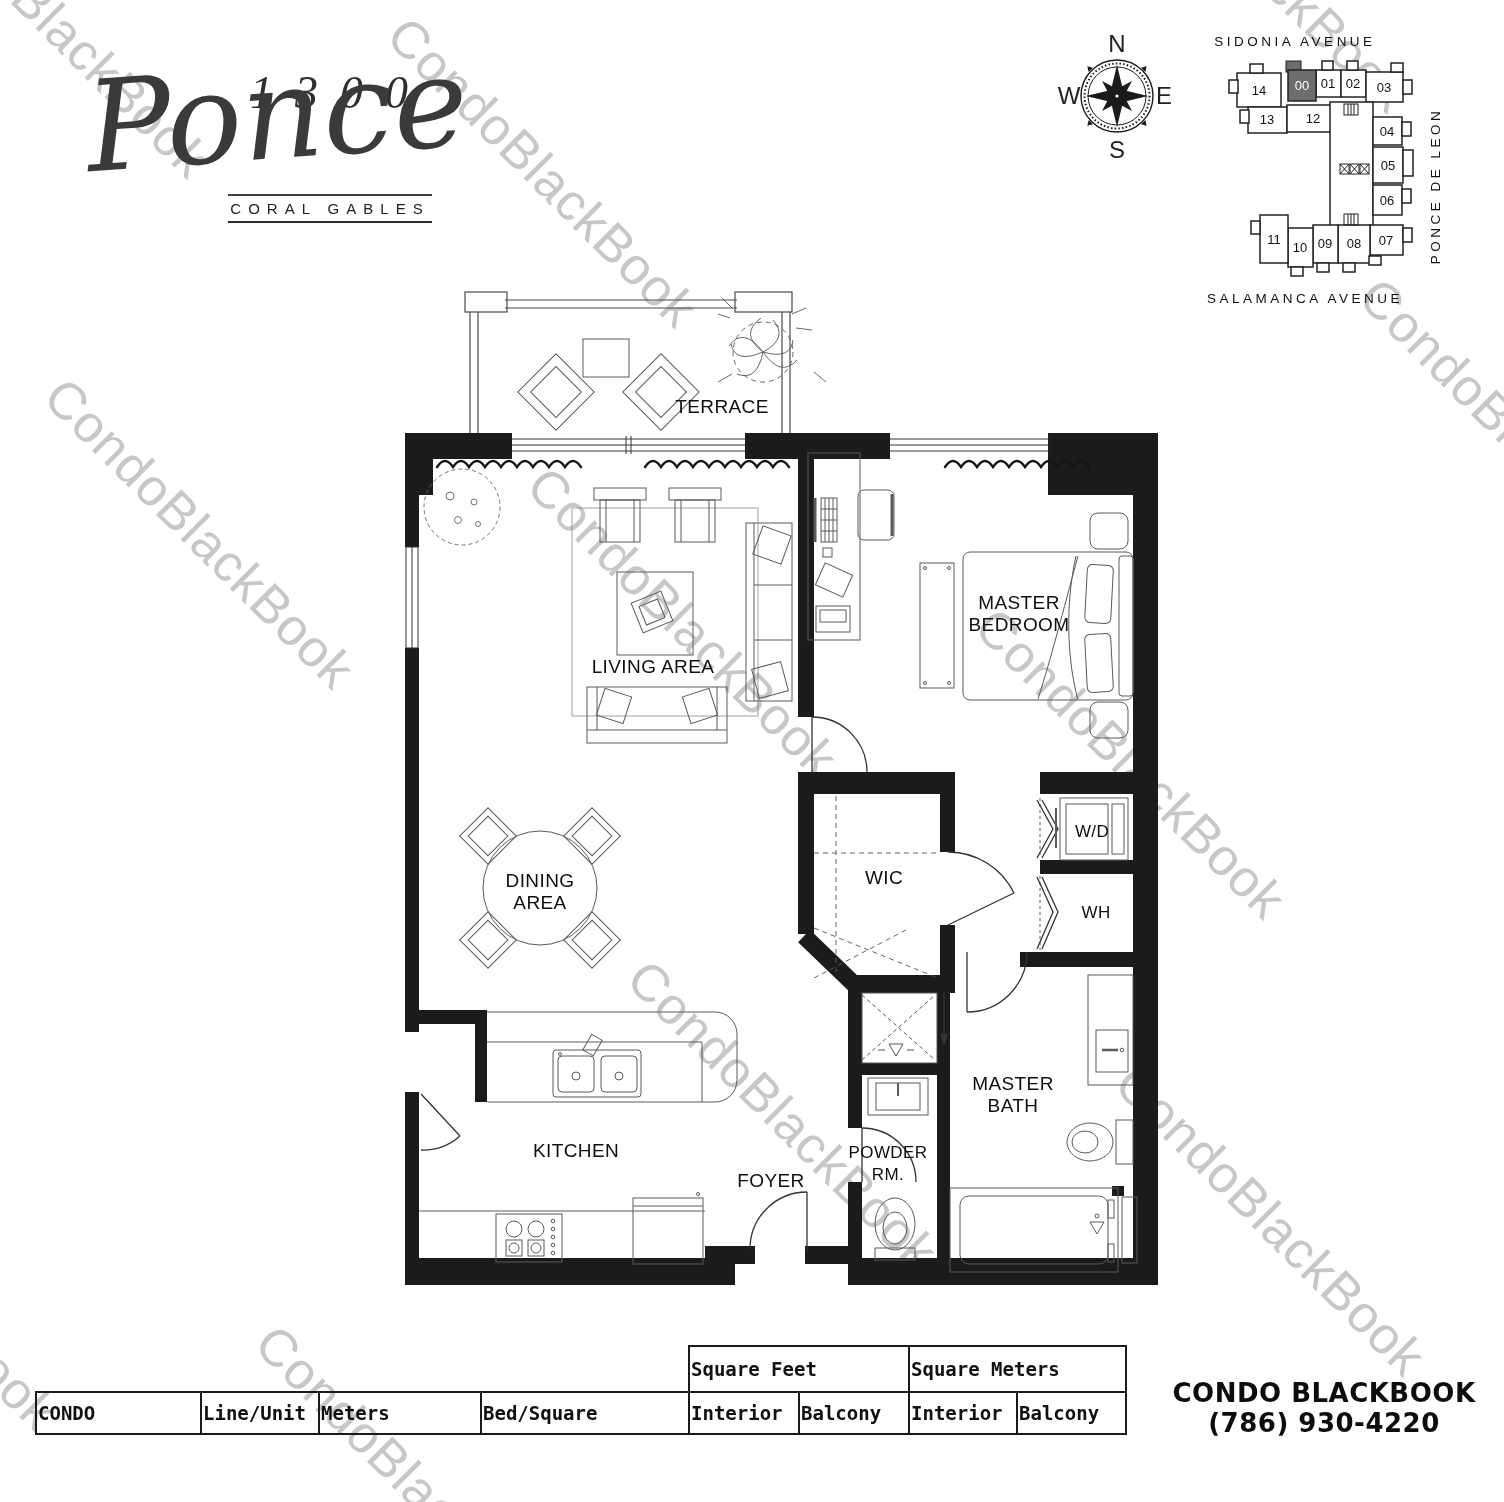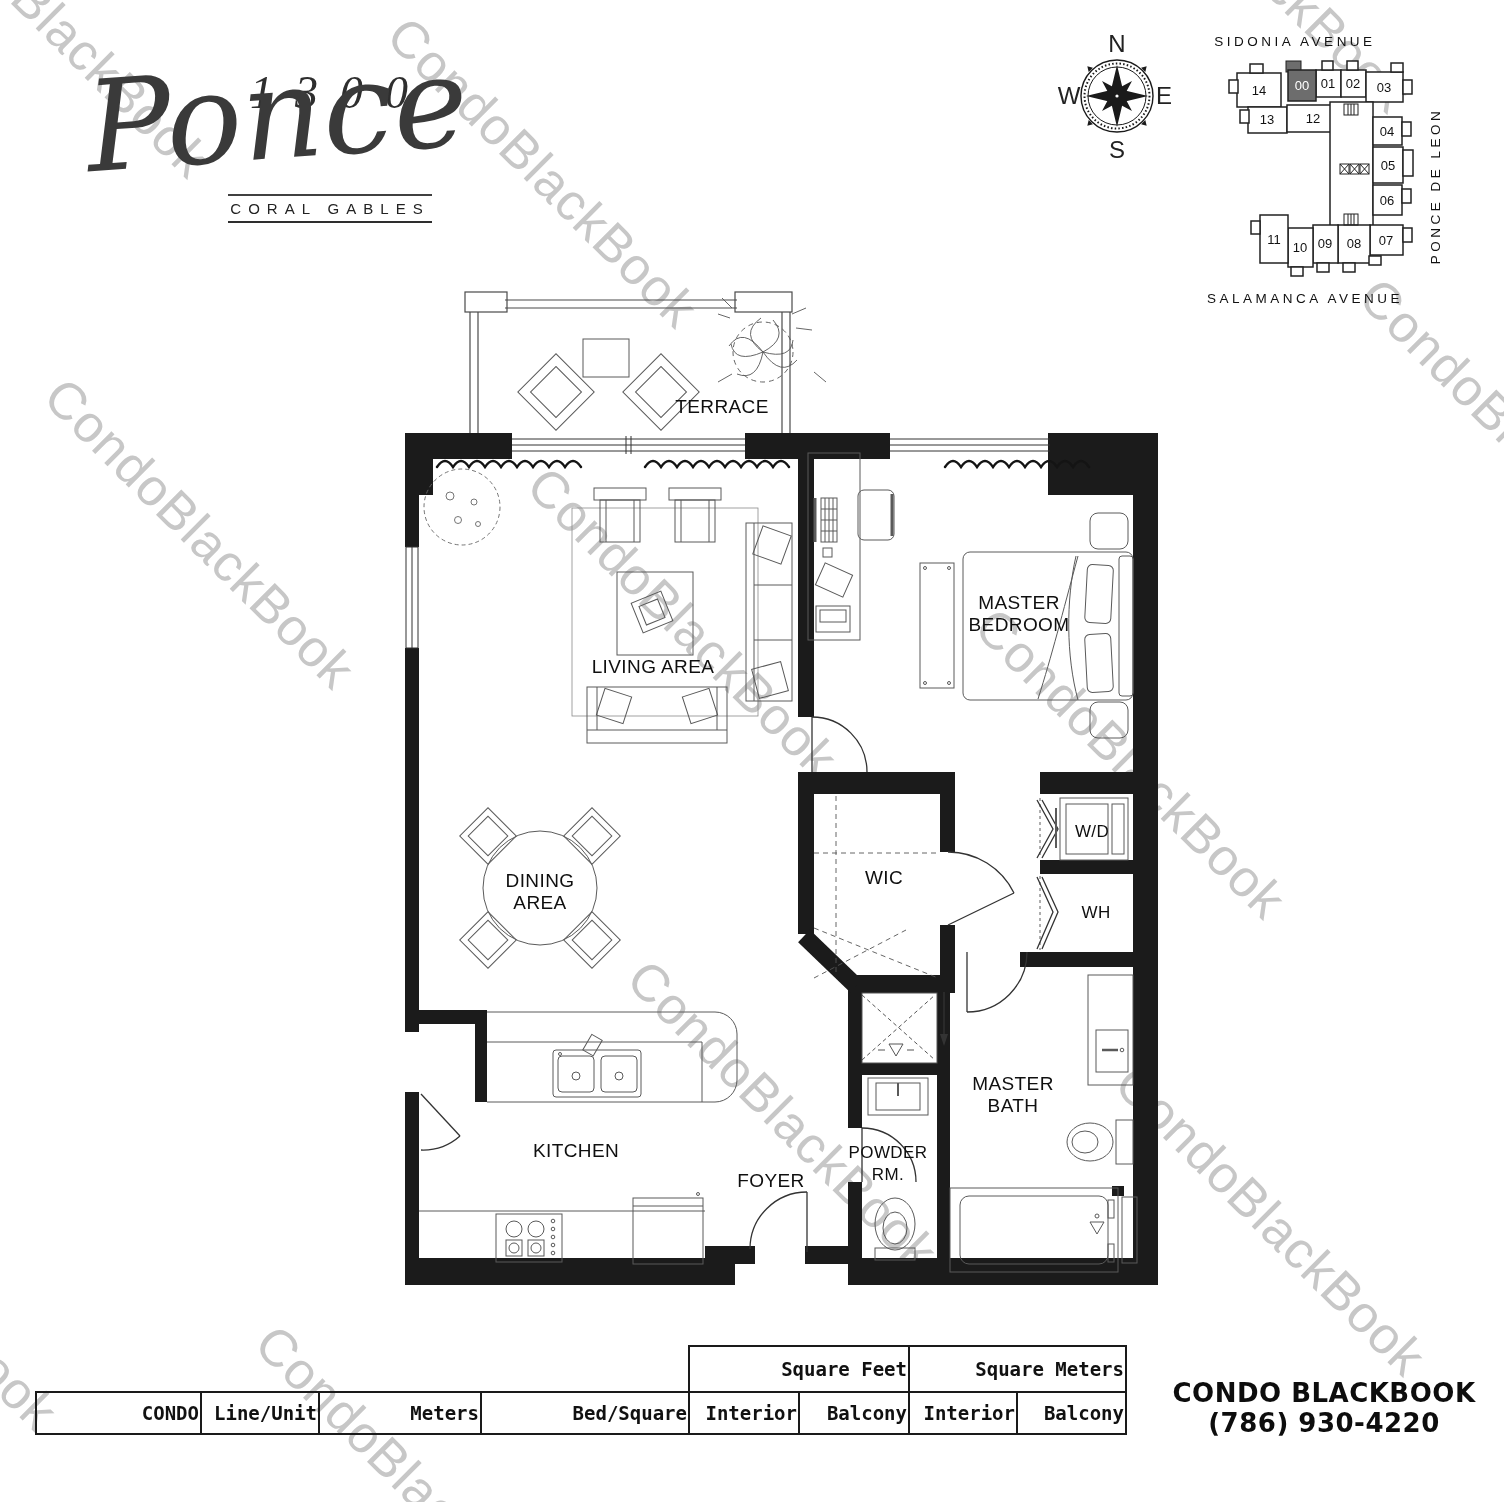--- a/index.html
+++ b/index.html
@@ -13,21 +13,21 @@
       font-size:46px;letter-spacing:22px;color:#2e2e2e;font-style:italic;}
   .logo-name{position:absolute;left:86px;top:52px;font-family:"DejaVu Serif",serif;
       font-style:italic;font-size:126px;color:#3a3a3a;transform:rotate(-4deg);line-height:1;}
   .logo-city{position:absolute;left:228px;top:194px;width:204px;text-align:center;
       border-top:2px solid #404040;border-bottom:2px solid #2e2e2e;padding:4px 0;
       font-size:15px;letter-spacing:7px;color:#222;}
   
   #plan{position:absolute;left:0;top:0;}
   
   #specs{position:absolute;left:35px;top:1345px;border-collapse:collapse;table-layout:fixed;}
-  #specs td,#specs th{border:2px solid #1a1a1a;text-align:right;vertical-align:middle;
+  #specs td,#specs th{border:2px solid #1a1a1a;text-align:left;vertical-align:middle;
       font-family:"DejaVu Sans Mono","Liberation Mono",monospace;}
   #specs .nb{border:none;}
   #specs tr.r1 td{height:42px;font-weight:bold;font-size:19px;}
   #specs tr.r2 th{height:38px;font-weight:bold;font-size:19px;}
   #specs tr.r3 td{height:41px;font-family:"Liberation Sans",sans-serif;font-size:20px;font-weight:normal;}
   
   .footer{position:absolute;left:1140px;top:1378px;width:368px;text-align:center;
       font-family:"DejaVu Sans",sans-serif;font-weight:bold;color:#0d0d0d;}
   .footer .line1{font-size:26px;letter-spacing:0.5px;}
   .footer .line2{font-size:26px;letter-spacing:0.5px;}

